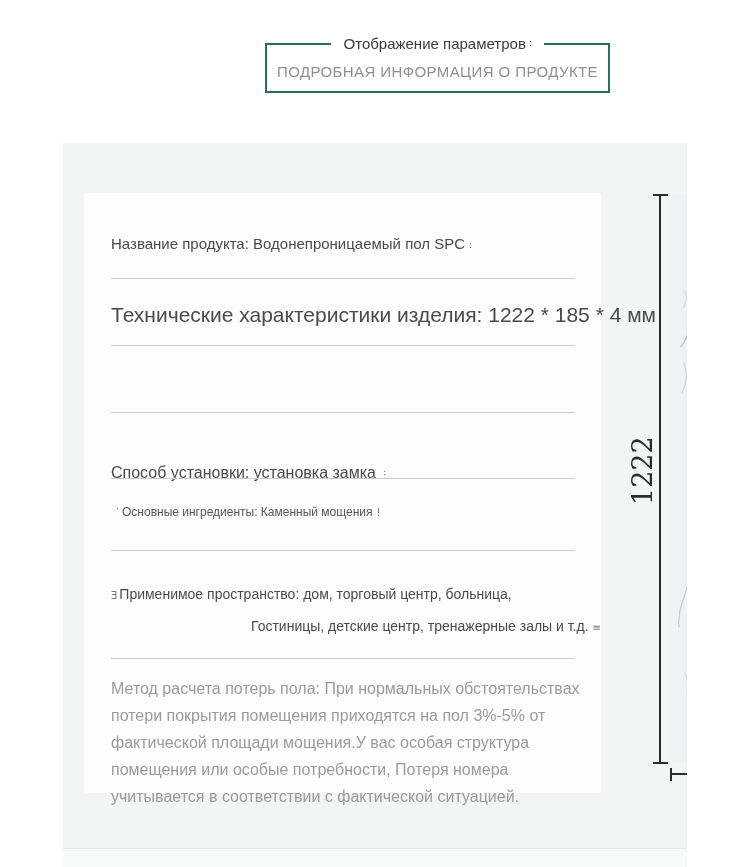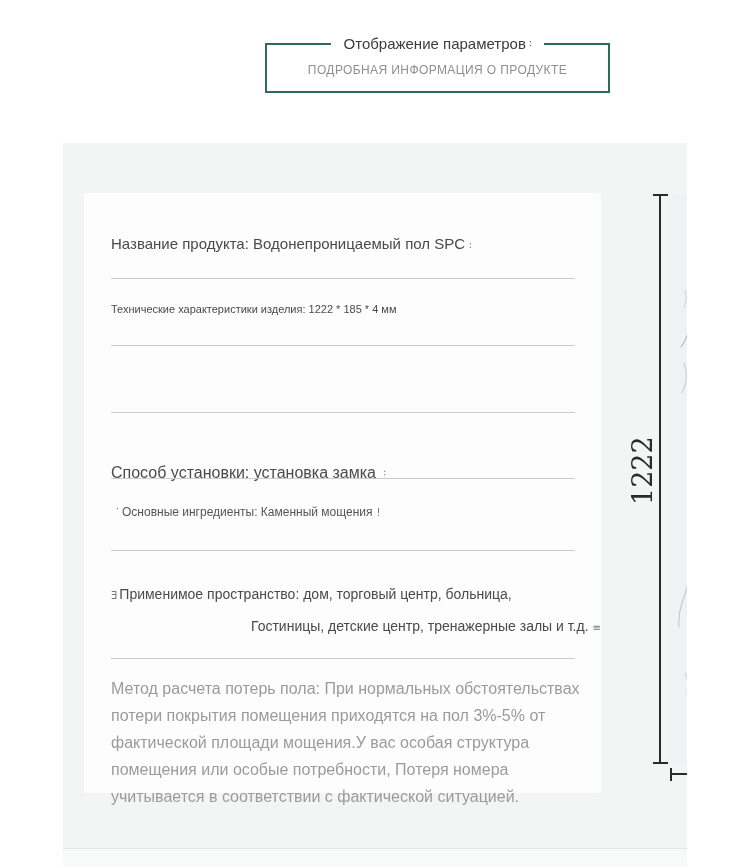--- a/index.html
+++ b/index.html
@@ -7,27 +7,27 @@
   .page{position:relative;width:624px;height:867px;background:#ffffff;overflow:hidden;margin:0 auto;}
 
   
   .bg-gray{position:absolute;left:0;top:143px;width:750px;height:724px;background:#f2f5f4;}
   .bg-bottom-strip{position:absolute;left:0;top:848px;width:750px;height:19px;background:#f7faf9;border-top:1px solid #e2e6e4;box-sizing:border-box;}
 
   
   .param-box{position:absolute;left:202px;top:43px;width:345px;height:50px;border:2px solid #2e6b5f;box-sizing:border-box;}
   .param-title{position:absolute;left:50%;top:-12px;transform:translateX(-50%);background:#ffffff;padding:0 13px;font-size:15px;color:#3c3c3c;white-space:nowrap;line-height:22px;}
   .t-mark{font-family:"DejaVu Sans",sans-serif;font-size:10px;color:#555;vertical-align:2px;margin-left:3px;}
-  .param-subtitle{margin-top:18px;text-align:center;font-size:12px;letter-spacing:0.4px;color:#8f8f8f;}
+  .param-subtitle{margin-top:18px;text-align:center;font-size:15px;letter-spacing:0.4px;color:#8f8f8f;}
 
   
   .card{position:absolute;left:21px;top:193px;width:517px;height:600px;background:#fdfdfd;border-radius:3px;text-decoration:underline;}
   .row{position:absolute;left:27px;color:#4a4a4a;white-space:nowrap;}
   .r1{top:42px;font-size:15px;}
-  .r2{top:110px;font-size:11px;}
+  .r2{top:110px;font-size:21px;}
   .r3{top:168px;font-size:16px;}
   .r4{top:238px;font-size:16px;margin-top:33px;}
   .r5{top:312px;left:31px;font-size:12px;color:#565656;}
   .r6{top:386px;font-size:14px;line-height:31px;width:482px;}
   .r6 .line2{padding-left:140px;}
   .mark{font-family:"DejaVu Sans",sans-serif;font-size:10px;color:#777;margin-left:4px;}
   .mark.lead{margin-left:0;margin-right:2px;}
   .divider{position:absolute;left:27px;width:464px;height:1px;background:#c9cccb;}
   .d1{top:85px;} .d2{top:152px;} .d3{top:219px;} .d4{top:285px;} .d5{top:357px;} .d6{top:465px;}
   .note{position:absolute;left:27px;top:482px;width:482px;font-size:16px;line-height:27px;color:#9b9b9b;white-space:normal;}

